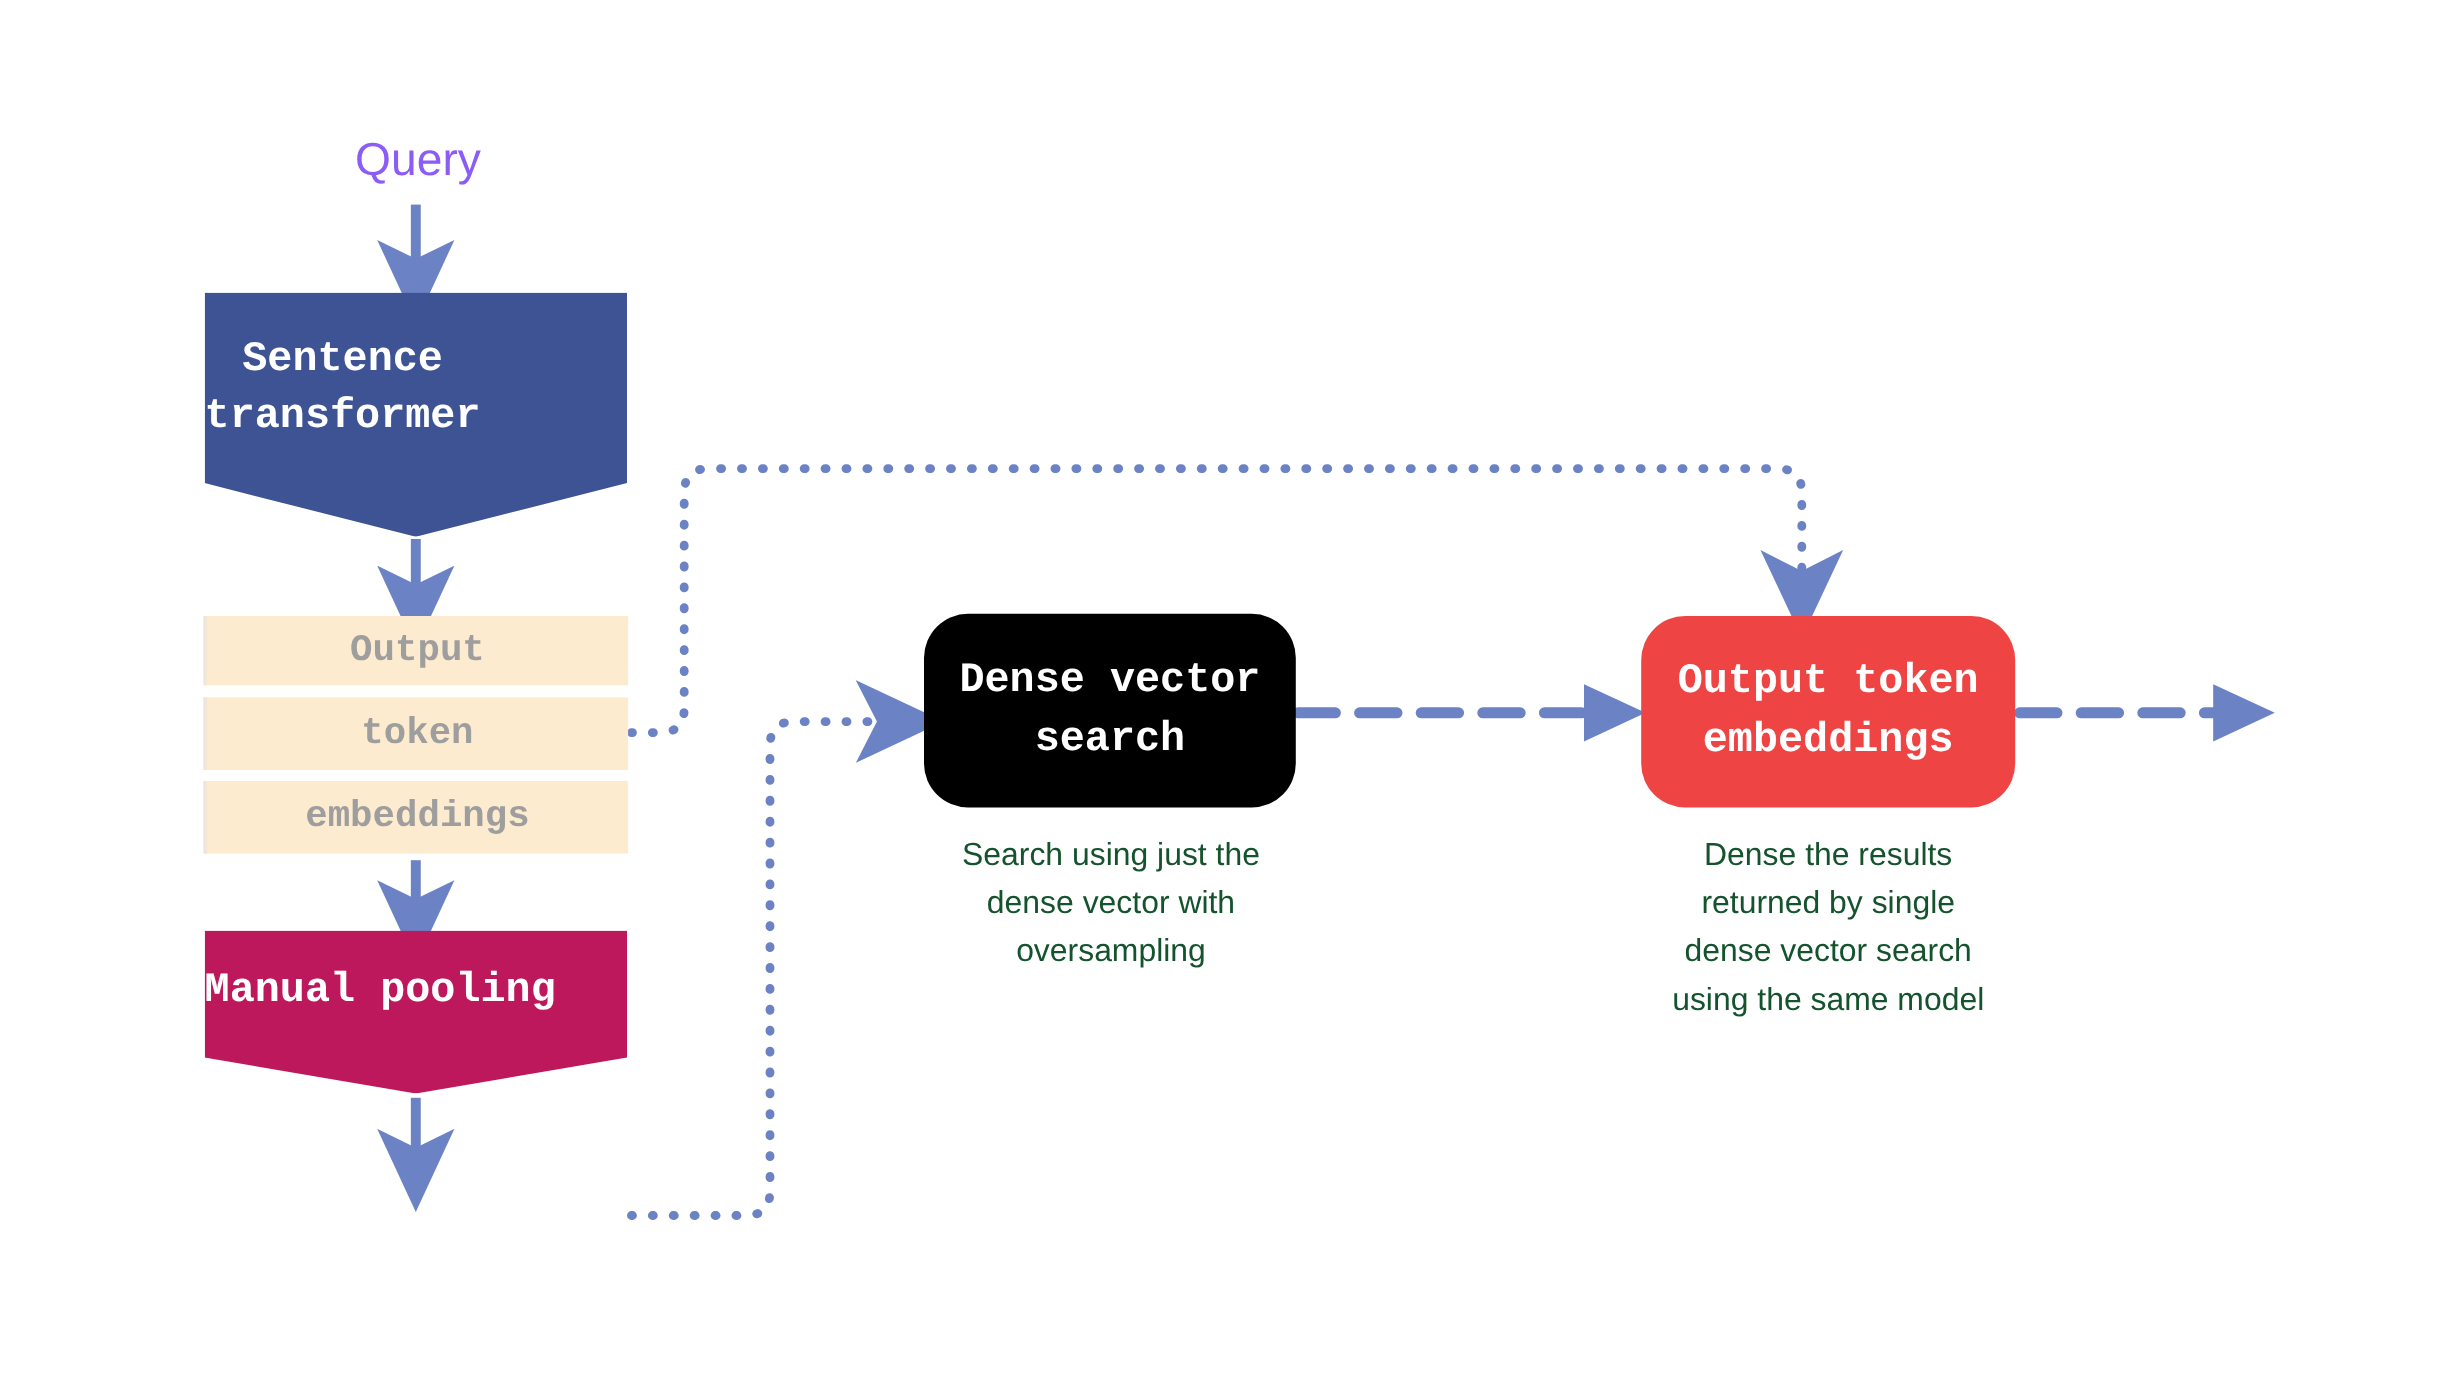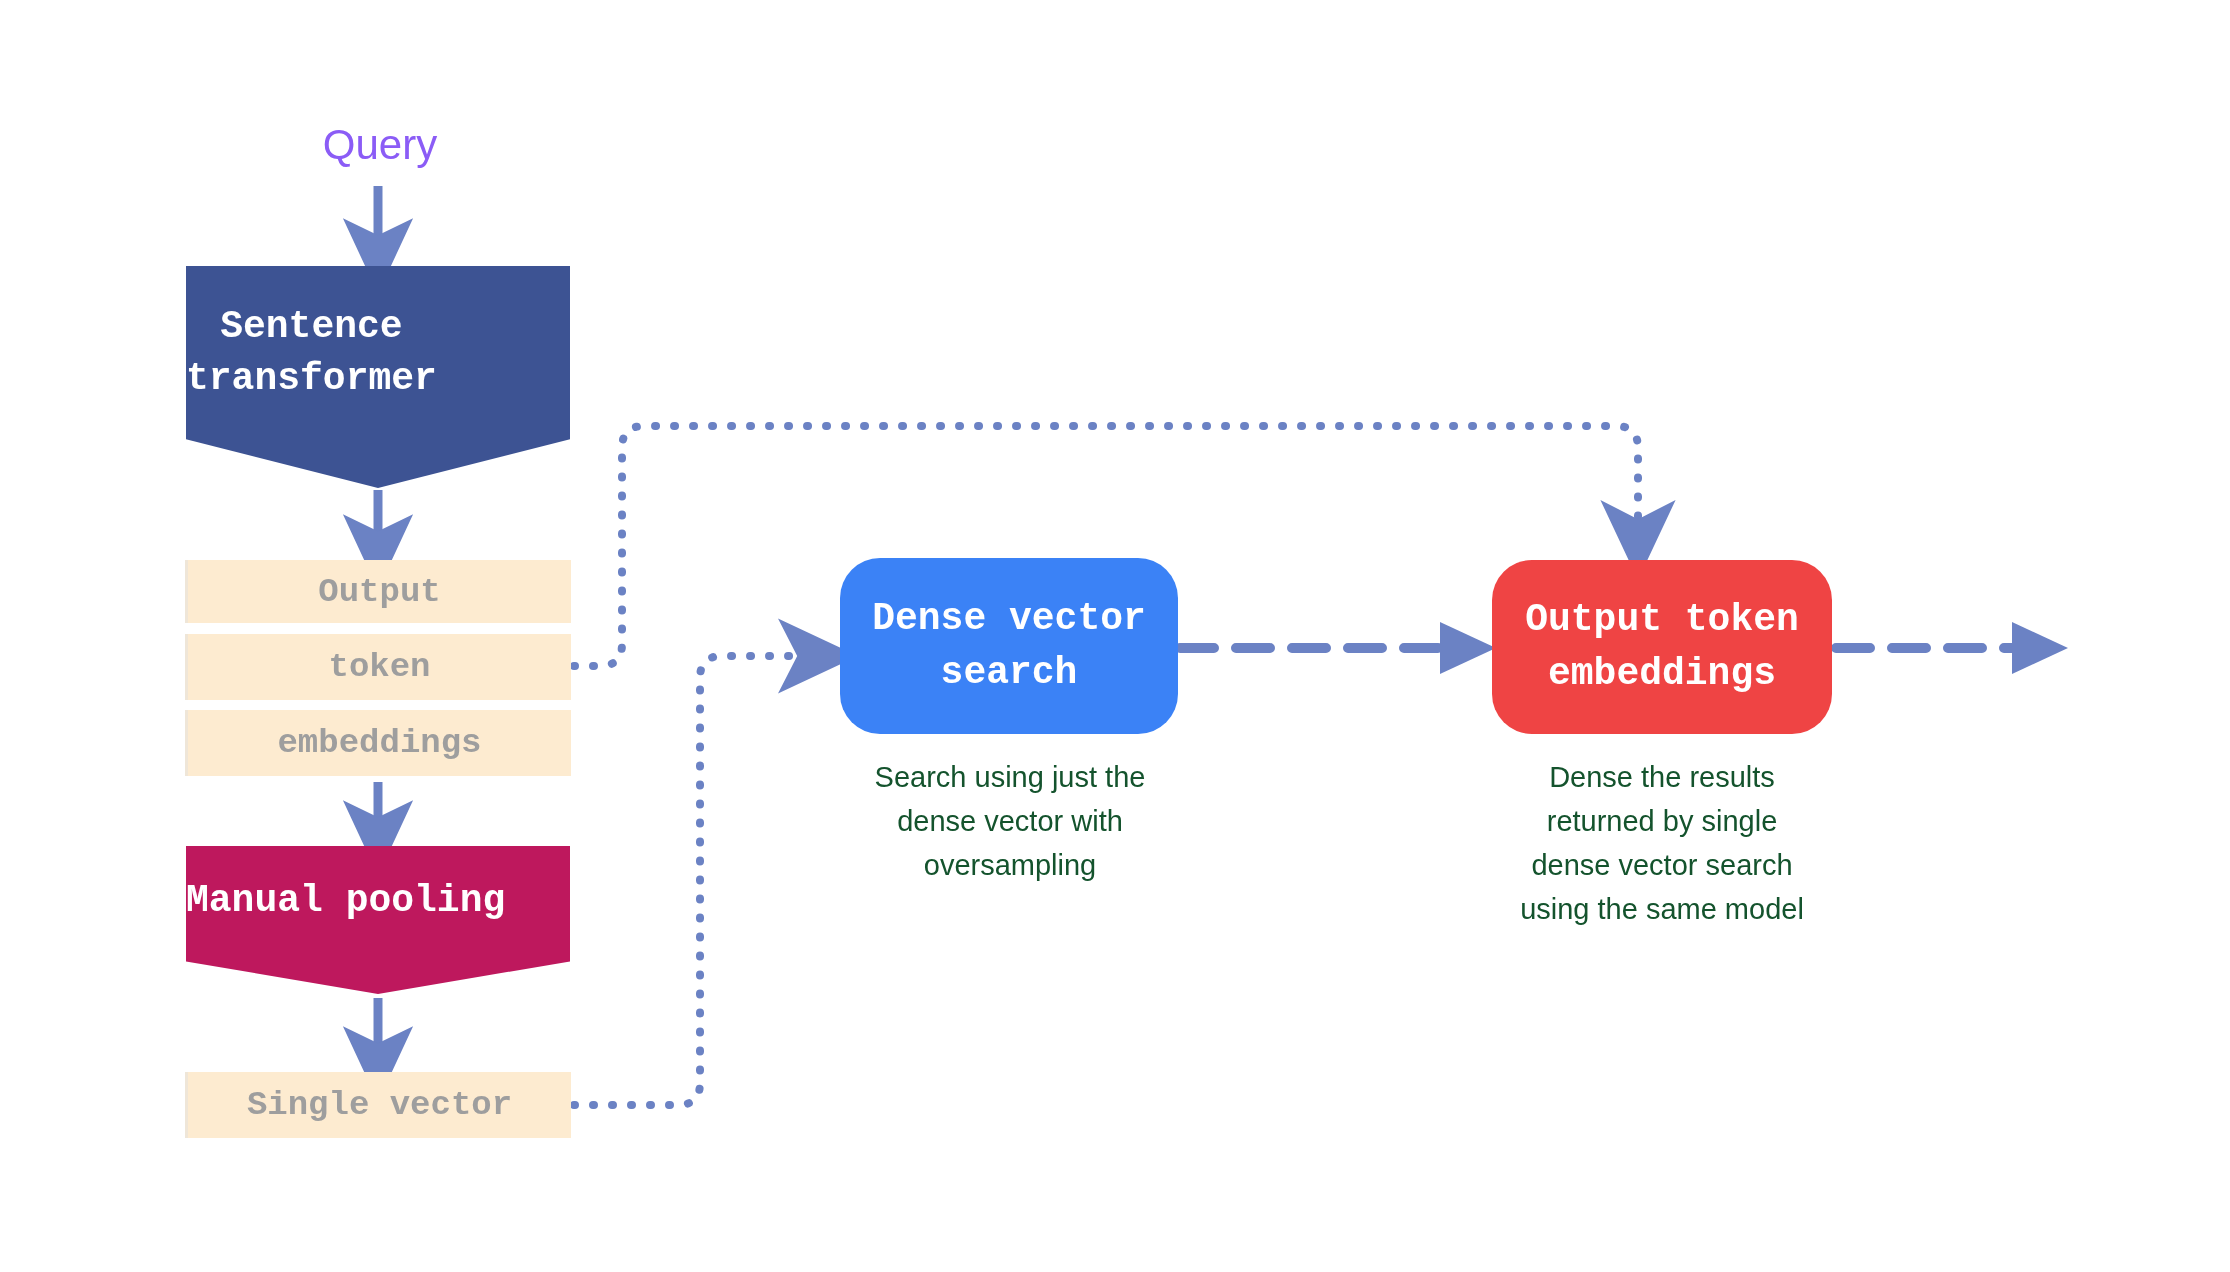--- a/index.html
+++ b/index.html
@@ -118,21 +118,21 @@
     font-size: 38px;
     color: #ffffff;
     line-height: 1.42;
     white-space: pre-line;
   }
   #dense-vector-search {
     left: 840px;
     top: 558px;
     width: 338px;
     height: 176px;
-    background: #3b82f6;
+    background: #000000;
   }
   #output-token-embeddings {
     left: 1492px;
     top: 560px;
     width: 340px;
     height: 174px;
     background: #ef4444;
   }
 
   
@@ -201,23 +201,20 @@
   </div>
 
   <div class="bar" id="bar-embeddings">
     <span>embeddings</span>
   </div>
 
   <div class="node pent" id="manual-pooling">
     <span class="pent-text">Manual pooling</span>
   </div>
 
-  <div class="bar" id="bar-single">
-    <span>Single vector</span>
-  </div>
 
   <div class="node pill" id="dense-vector-search">
     <span class="pill-text">Dense vector
 search</span>
   </div>
 
   <div class="caption" id="caption-dense">Search using just the
 dense vector with
 oversampling</div>
 

